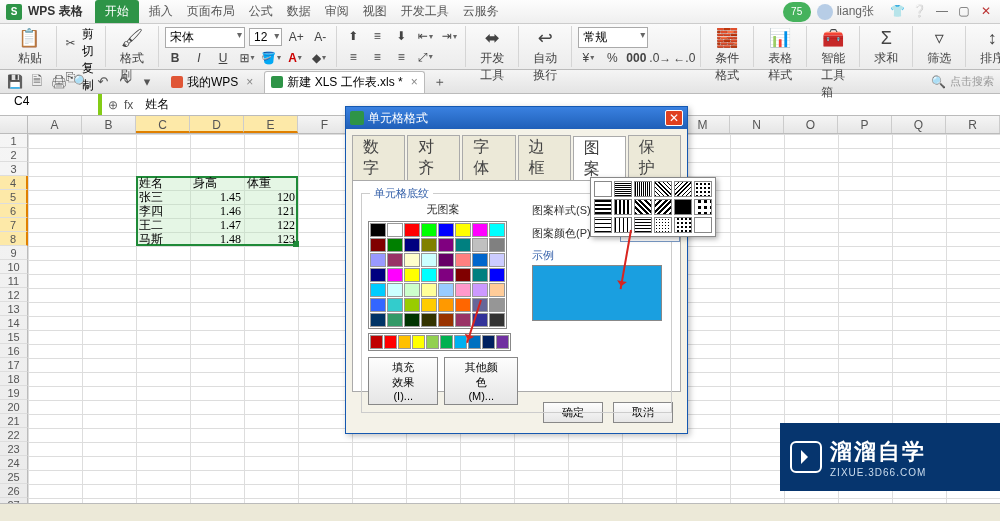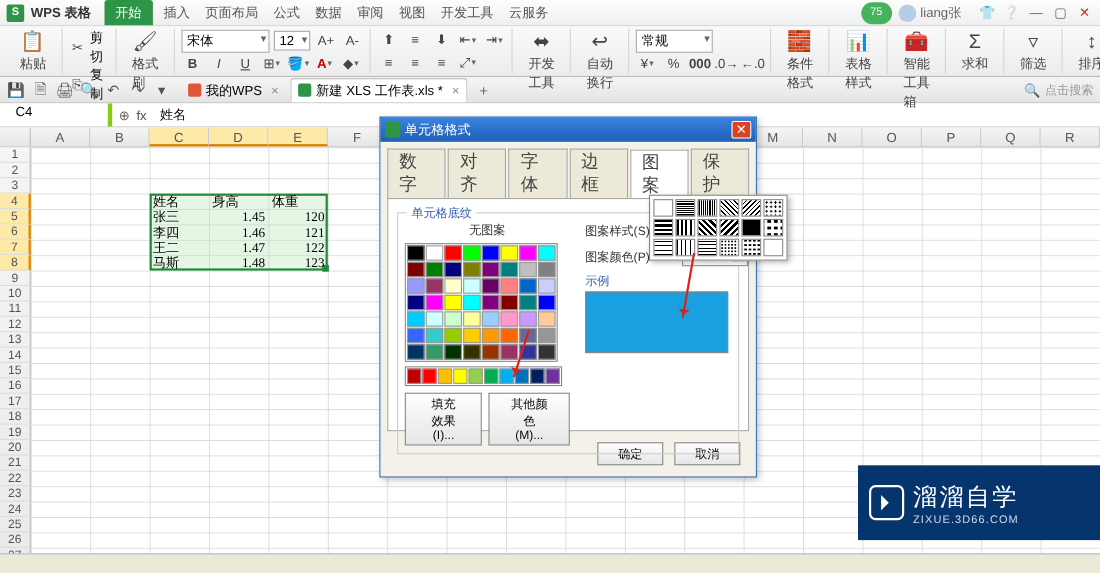--- a/index.html
+++ b/index.html
@@ -85,21 +85,21 @@
 
 .patternpop{position:absolute;left:590px;top:177px;background:#fff;border:1px solid #888;box-shadow:2px 2px 5px rgba(0,0,0,.3);padding:3px;display:grid;grid-template-columns:repeat(6,18px);grid-auto-rows:16px;gap:2px}
 .pat{width:18px;height:16px;border:1px solid #888;background:#fff;cursor:pointer}
 
 .arrow{position:absolute;width:2px;background:#d8241f;transform-origin:top center}
 .arrow::after{content:"";position:absolute;bottom:-2px;left:-4px;border:5px solid transparent;border-top-color:#d8241f}
 
 .watermark{position:absolute;right:0;bottom:30px;width:220px;height:68px;background:#06356e;display:flex;align-items:center;gap:8px;padding:0 10px;color:#fff}
 .watermark .play{width:32px;height:32px;border:2px solid #fff;border-radius:6px;display:flex;align-items:center;justify-content:center}
 .watermark .play::before{content:"";border:7px solid transparent;border-left-color:#fff;margin-left:4px}
-.watermark .t1{font-size:22px;font-weight:normal;letter-spacing:2px}
+.watermark .t1{font-size:22px;font-weight:bold;letter-spacing:2px}
 .watermark .t2{font-size:10px;letter-spacing:1px;color:#cde}
 
 .bottombar{position:absolute;bottom:0;left:0;right:0;height:18px;background:#ece9d8;border-top:1px solid #bbb}
 </style>
 </head>
 <body>
 
 <div class="titlebar">
   <span class="app-ico">S</span>
   <span class="app-name">WPS 表格</span>

